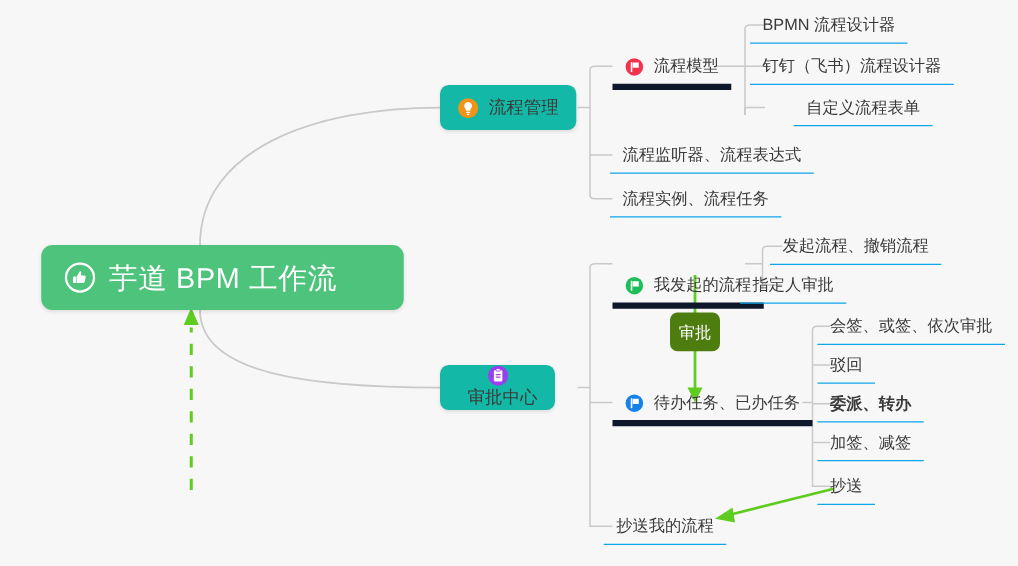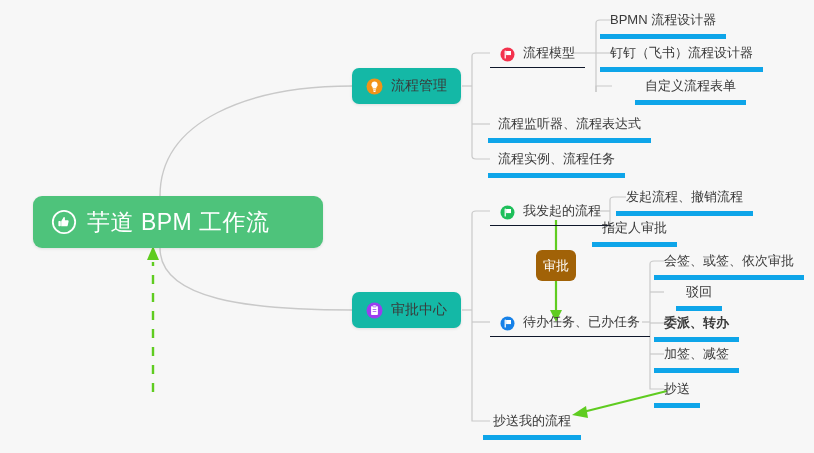--- a/index.html
+++ b/index.html
@@ -70,36 +70,36 @@
     white-space: nowrap;
   }
 
   
   .leaf-node {
     position: absolute;
     font-size: 13px;
     color: #3a3a3a;
     white-space: nowrap;
     padding: 3px 10px 5px 10px;
-    border-bottom: 5px solid #0ea5e9;
+    border-bottom: 1px solid #0ea5e9;
     box-sizing: border-box;
   }
   .leaf-node.flagged {
     display: flex;
-    align-items: flex-end;
-    border-bottom: 1px solid #0f172a;
+    align-items: center;
+    border-bottom: 5px solid #0f172a;
   }
   .leaf-node.flagged .leaf-text {
     margin-left: 8px;
   }
 
   
   .badge-node {
     position: absolute;
-    background: #a16207;
+    background: #4d7c0f;
     border-radius: 6px;
     color: #ffffff;
     font-size: 13px;
     display: flex;
     align-items: center;
     justify-content: center;
     box-sizing: border-box;
   }
 
   
@@ -198,34 +198,34 @@
   <div class="leaf-node" style="left:600px; top:8px;"><span>BPMN 流程设计器</span></div>
 
   <div class="leaf-node" style="left:600px; top:41px;"><span>钉钉（飞书）流程设计器</span></div>
 
   <div class="leaf-node" style="left:635px; top:74px;"><span>自定义流程表单</span></div>
 
   <div class="leaf-node" style="left:488px; top:112px;"><span>流程监听器、流程表达式</span></div>
 
   <div class="leaf-node" style="left:488px; top:147px;"><span>流程实例、流程任务</span></div>
 
-  <div class="card-node" style="left:352px; top:292px; height:36px;">
+  <div class="card-node" style="left:352px; top:292px; height:36px;flex-direction:column;">
     <span class="icon">
       <svg width="17" height="17" viewBox="0 0 17 17" xmlns="http://www.w3.org/2000/svg">
         <circle cx="8.5" cy="8.5" r="8" fill="#9a3ef0"></circle>
         <rect x="5.1" y="3.9" width="6.8" height="9.2" rx="1.2" fill="#ffffff"></rect>
         <rect x="6.7" y="2.9" width="3.6" height="2.0" rx="0.9" fill="#ffffff" stroke="#9a3ef0" stroke-width="0.7"></rect>
         <rect x="6.5" y="7.2" width="4.0" height="0.9" rx="0.45" fill="#9a3ef0"></rect>
         <rect x="6.5" y="9.2" width="4.0" height="0.9" rx="0.45" fill="#9a3ef0"></rect>
       </svg>
     </span>
     <span class="card-label">审批中心</span>
   </div>
 
-  <div class="leaf-node flagged" style="left:490px; top:199px;">
+  <div class="leaf-node flagged" style="left:490px; top:216px;">
     <span class="icon">
       <svg width="15" height="15" viewBox="0 0 15 15" xmlns="http://www.w3.org/2000/svg">
         <circle cx="7.5" cy="7.5" r="7" fill="#1ebf5a"></circle>
         <rect x="4.6" y="3.6" width="1.25" height="8.0" rx="0.5" fill="#ffffff"></rect>
         <path d="M6.1 4.0 L11.0 4.0 L11.0 8.1 L6.1 8.1 Z" fill="#ffffff"></path>
       </svg>
     </span>
     <span class="leaf-text">我发起的流程</span>
   </div>
 
@@ -243,21 +243,21 @@
         <circle cx="7.5" cy="7.5" r="7" fill="#1681e8"></circle>
         <rect x="4.6" y="3.6" width="1.25" height="8.0" rx="0.5" fill="#ffffff"></rect>
         <path d="M6.1 4.0 L11.0 4.0 L11.0 8.1 L6.1 8.1 Z" fill="#ffffff"></path>
       </svg>
     </span>
     <span class="leaf-text">待办任务、已办任务</span>
   </div>
 
   <div class="leaf-node" style="left:654px; top:249px;text-align:center;"><span>会签、或签、依次审批</span></div>
 
-  <div class="leaf-node" style="left:676px; top:280px;"><span>驳回</span></div>
+  <div class="leaf-node" style="left:654px; top:280px;"><span>驳回</span></div>
 
   <div class="leaf-node" style="left:654px; top:311px;font-weight:bold;"><span>委派、转办</span></div>
 
   <div class="leaf-node" style="left:654px; top:342px;"><span>加签、减签</span></div>
 
   <div class="leaf-node" style="left:654px; top:377px;"><span>抄送</span></div>
 
   <div class="leaf-node" style="left:483px; top:409px;"><span>抄送我的流程</span></div>
 
 

